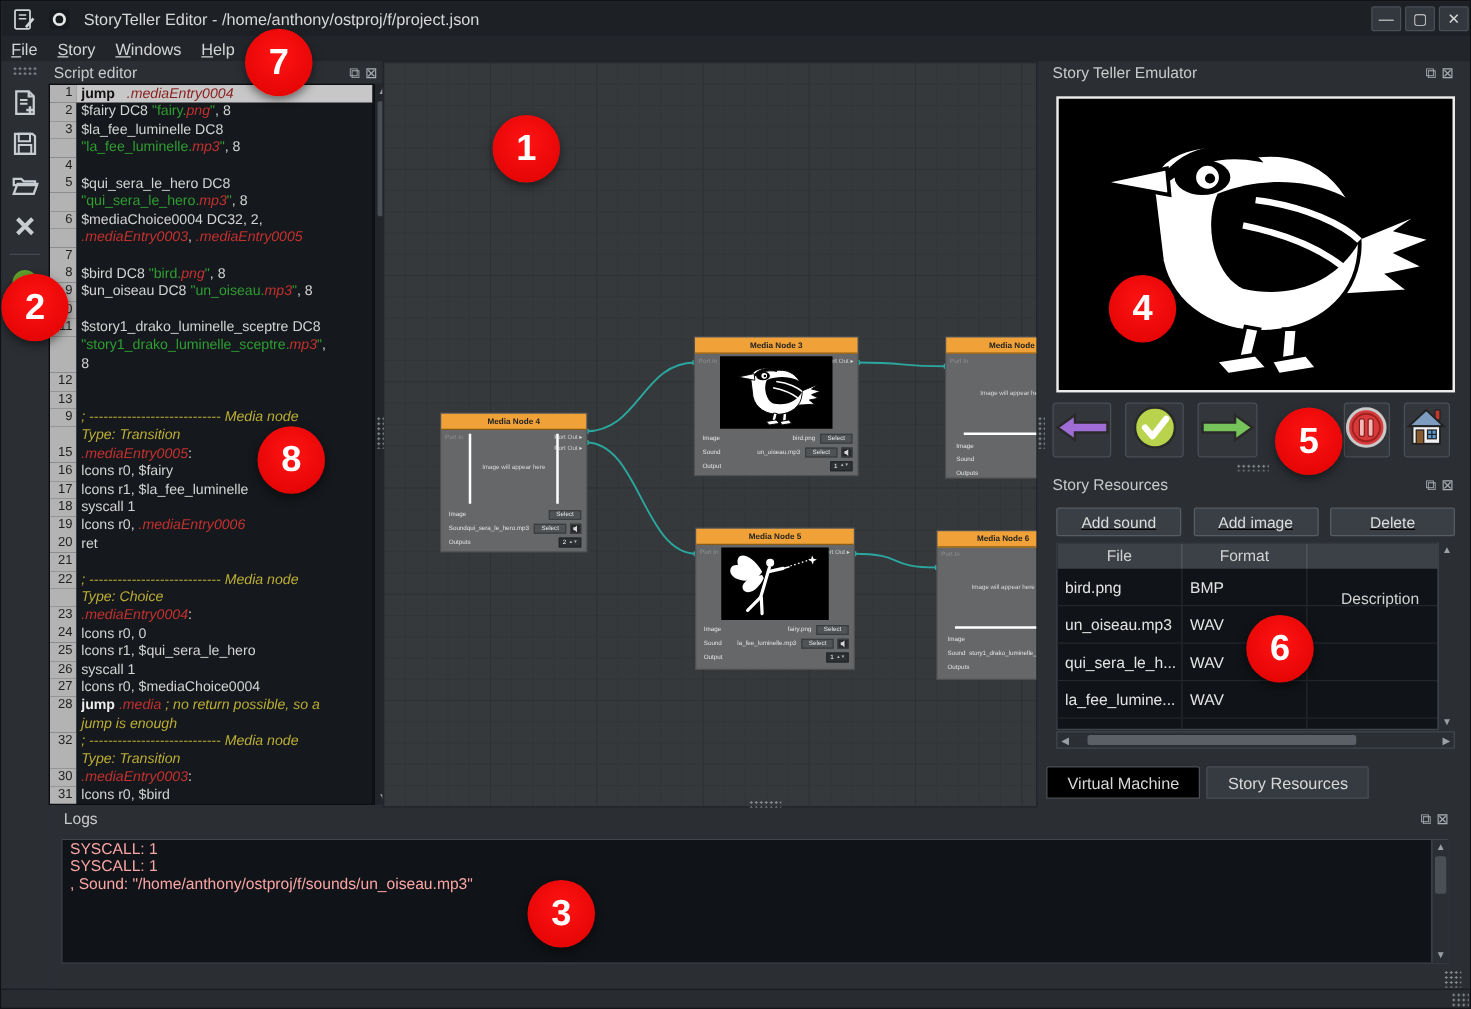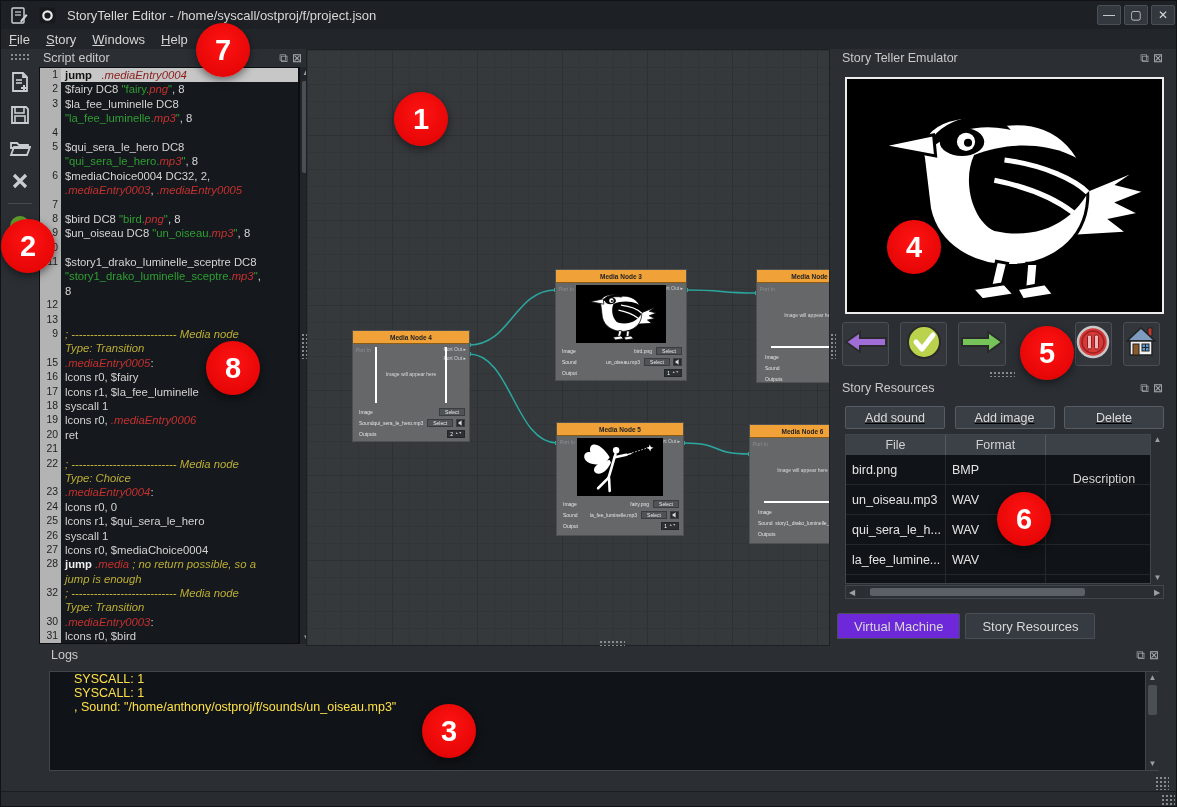--- a/index.html
+++ b/index.html
@@ -72,26 +72,26 @@
   .tr-head{display:flex;height:20px;background:#3c4147;color:#d2d2d2;font-size:12.5px;}
   .tr-head .tc{border-right:1px solid #55595f;display:flex;align-items:center;justify-content:center;}
   .tr{display:flex;height:30px;border-bottom:1px solid #23262a;color:#e4e4e4;font-size:12.5px;}
   .tr .tc{border-right:1px solid #26292d;display:flex;align-items:center;padding-left:6px;overflow:hidden;white-space:nowrap;}
   .tc.c0{width:100px;flex:none;}.tc.c1{width:100px;flex:none;}.tc.c2{flex:1;margin-top:44px;}
   .tbl-vscroll{position:absolute;right:0;top:0;width:14px;height:150px;background:#2b2f34;border-left:1px solid #41464c;}
   .hscroll{position:absolute;left:11px;top:206px;width:319px;height:14px;background:#2b2f34;border:1px solid #41464c;display:flex;align-items:center;}
   .hthumb{height:8px;background:#5a6066;border-radius:2px;margin-left:12px;width:215px;}
   .harrow{color:#9aa0a6;font-size:8px;width:12px;text-align:center;}
   #res-tabs{position:absolute;left:836px;top:612px;display:flex;}
-  .rtab{height:26px;padding:0 16px;border:1px solid #4a4f55;background:#6d28d9;color:#d8d8d8;font-size:13px;display:flex;align-items:center;margin-right:5px;border-radius:2px 2px 0 0;}
+  .rtab{height:26px;padding:0 16px;border:1px solid #4a4f55;background:#000000;color:#d8d8d8;font-size:13px;display:flex;align-items:center;margin-right:5px;border-radius:2px 2px 0 0;}
   .rtab.active{background:#363b41;}
   
   #logs-panel{position:absolute;left:38px;top:645px;width:1132px;height:145px;}
   #logs-box{position:absolute;left:10px;top:25px;width:1110px;height:100px;background:#101317;border:1px solid #41464c;overflow:hidden;}
-  .logline{color:#fde047;font-size:12.5px;line-height:14px;white-space:pre;padding-left:24px;}
+  .logline{color:#fca5a5;font-size:12.5px;line-height:14px;white-space:pre;padding-left:6px;}
   #logs-vscroll{position:absolute;right:0;top:0;width:14px;height:98px;background:#2b2f34;border-left:1px solid #41464c;}
   
   #statusbar{position:absolute;left:0;top:790px;width:1177px;height:17px;background:#282c31;border-top:1px solid #1a1d21;}
   .dots{background-image:radial-gradient(circle,#868b90 1px,transparent 1.1px);background-size:4px 4px;}
   .annot{position:absolute;width:54px;height:54px;border-radius:50%;background:radial-gradient(circle at 50% 40%,#ff1414,#dd0000);box-shadow:0 3px 8px rgba(0,0,0,.5);display:flex;align-items:center;justify-content:center;color:#fff;font-size:29px;font-weight:bold;z-index:50;}
   .grip{position:absolute;width:14px;height:14px;}
 </style>
 </head>
 <body>
 
@@ -105,21 +105,21 @@
           <line x1="4" y1="8" x2="10" y2="8" stroke="#cfd4d9" stroke-width="1.2"></line>
           <path d="M9 14 L15 7 L16.5 8.5 L10.5 15.5 Z" fill="#cfd4d9"></path>
         </svg>
     </span>
     <span class="appicon">
       <svg width="17" height="17" viewBox="0 0 17 17">
           <rect x="0.5" y="0.5" width="16" height="16" rx="3" fill="#16191d"></rect>
           <circle cx="8.5" cy="8.5" r="4.2" fill="none" stroke="#e8e8e8" stroke-width="2.2"></circle>
         </svg>
     </span>
-    <span id="title-text">StoryTeller Editor - /home/syscall/ostproj/f/project.json</span>
+    <span id="title-text">StoryTeller Editor - /home/anthony/ostproj/f/project.json</span>
     <span class="winbtn">—</span>
     <span class="winbtn">▢</span>
     <span class="winbtn">✕</span>
   </div>
 
   <div id="menubar">
       <div class="menu-item"><u>F</u>ile</div>
       <div class="menu-item"><u>S</u>tory</div>
       <div class="menu-item"><u>W</u>indows</div>
       <div class="menu-item"><u>H</u>elp</div>

